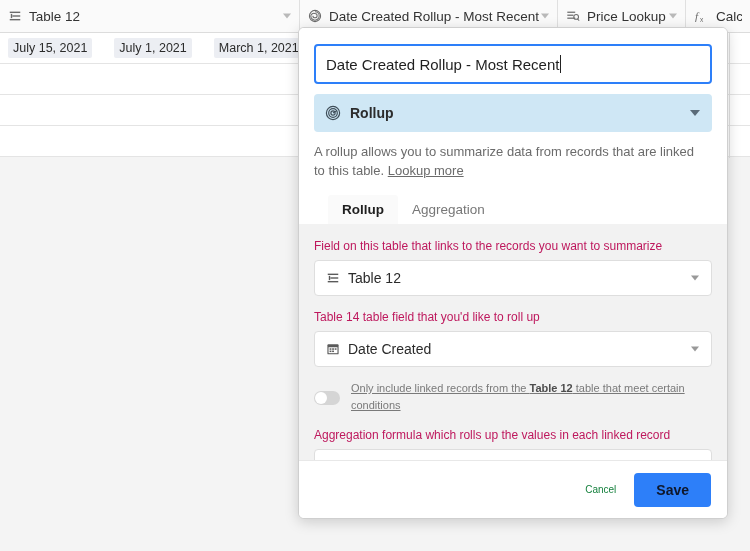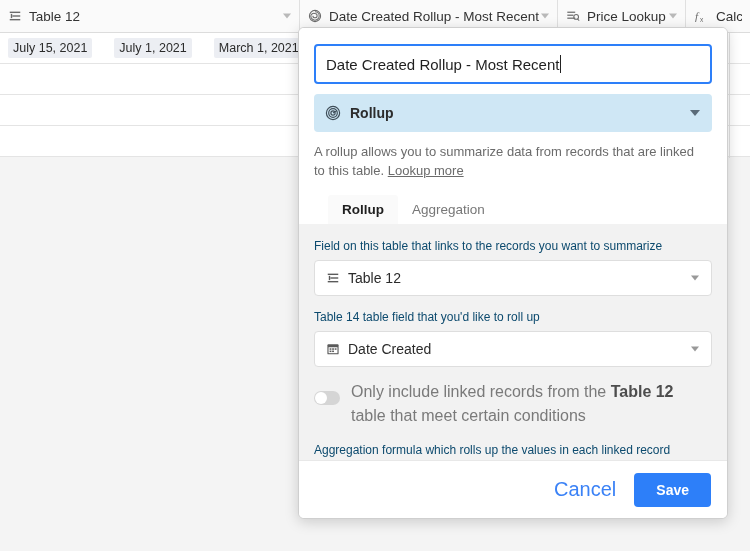--- a/index.html
+++ b/index.html
@@ -108,21 +108,21 @@
     color: #777; cursor: pointer; border-radius: 3px 3px 0 0;
   }
   .tab.active {
     background: #fafafa; color: #1f1f1f; font-weight: bold;
   }
 
   .modal-body {
     flex: 1; background: #f2f2f2; padding: 14px 15px 10px 15px;
     overflow: hidden;
   }
-  .flabel { font-size: 12px; color: #0c4a6e; margin-bottom: 6px; line-height: 1.35; }
+  .flabel { font-size: 12px; color: #be185d; margin-bottom: 6px; line-height: 1.35; }
   .fselect {
     width: 100%; height: 36px; background: #fff;
     border: 1px solid #dedede; border-radius: 4px;
     display: flex; align-items: center; gap: 8px;
     padding: 0 11px; position: relative;
     font-size: 14px; color: #2b2b2b; margin-bottom: 13px;
   }
   .fselect .dd-caret {
     position: absolute; right: 12px; top: 50%; transform: translateY(-50%);
     width: 0; height: 0; border-left: 4px solid transparent;
@@ -131,41 +131,41 @@
 
   .cond-row { display: flex; align-items: flex-start; gap: 11px; margin: 4px 0 14px 0; }
   .toggle {
     flex: 0 0 auto; width: 26px; height: 14px; border-radius: 7px;
     background: #d5d5d5; position: relative; margin-top: 11px;
   }
   .toggle .knob {
     position: absolute; left: 1px; top: 1px; width: 12px; height: 12px;
     border-radius: 50%; background: #fff;
   }
-  .cond-text { font-size: 16px; color: #7a7a7a; line-height: 1.5; padding-right: 6px; }
+  .cond-text { font-size: 11px; color: #7a7a7a; line-height: 1.5; padding-right: 6px; text-decoration: underline; }
   .cond-text b { color: #4d4d4d; }
 
   .formula {
     width: 100%; min-height: 36px; background: #fff;
     border: 1px solid #dedede; border-radius: 4px;
     padding: 9px 11px; font-family: "Liberation Mono", monospace;
     font-size: 13.5px;
   }
 
   .modal-footer {
     height: 58px; background: #fff; border-top: 1px solid #e8e8e8;
     display: flex; align-items: center; justify-content: flex-end;
     gap: 14px; padding: 0 16px;
   }
   .btn-cancel {
-    background: none; border: none; font-size: 20px; color: #3b82f6;
+    background: none; border: none; font-size: 10px; color: #15803d;
     cursor: pointer; font-family: "Liberation Sans", sans-serif; padding: 6px 4px;
   }
   .btn-save {
-    background: #2d7ff9; color: #ffffff; border: none; border-radius: 4px;
+    background: #2d7ff9; color: #0f172a; border: none; border-radius: 4px;
     font-size: 14px; font-weight: bold; padding: 9px 22px; cursor: pointer;
     font-family: "Liberation Sans", sans-serif;
   }
   svg { display: block; }
 </style>
 </head>
 <body>
 
 <div id="app">
 

